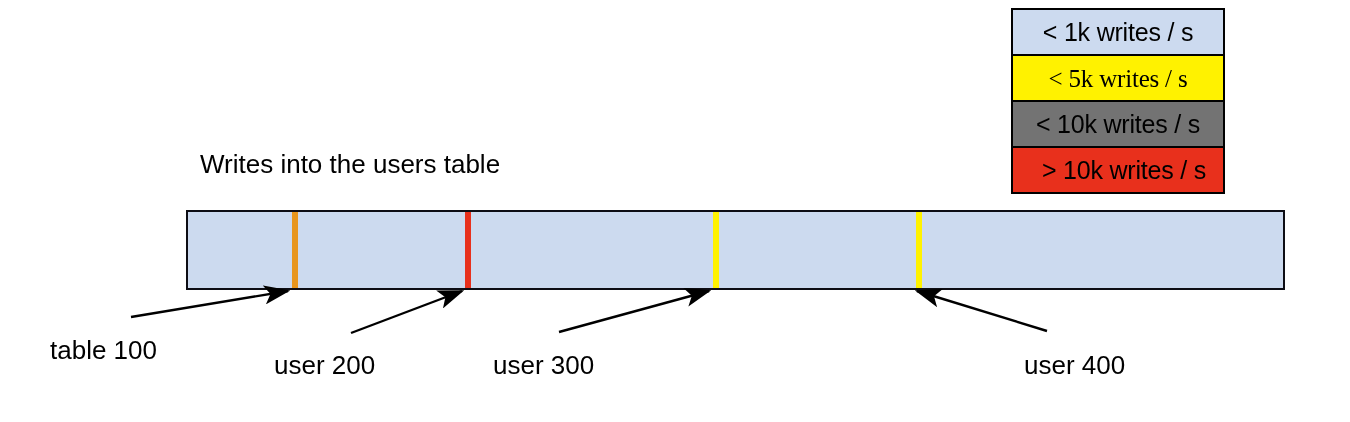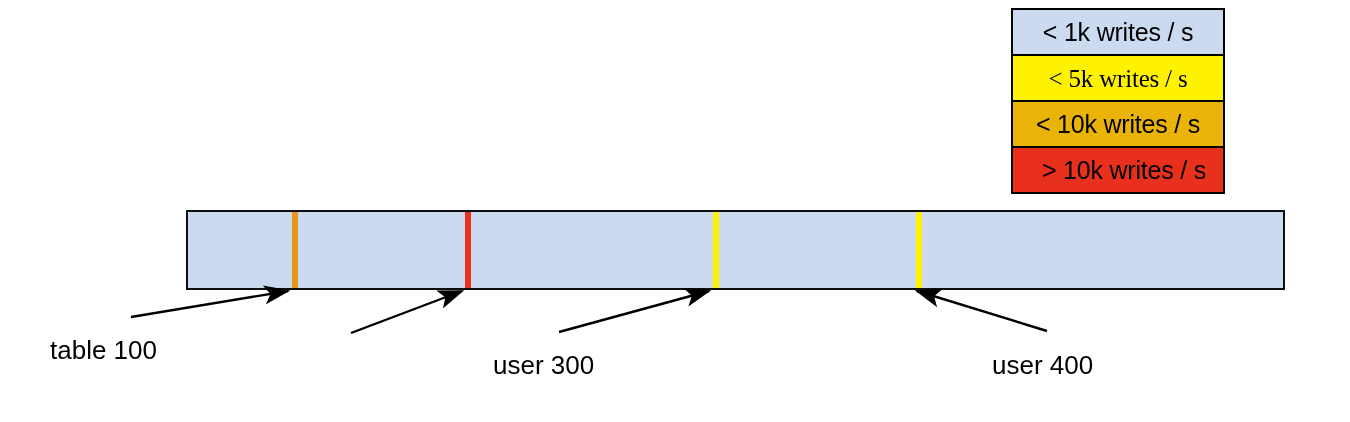--- a/index.html
+++ b/index.html
@@ -106,28 +106,29 @@
 
 <div id="canvas" style="width: 1350px; height: 422px; background: rgb(255, 255, 255);">
 
   <div id="legend">
     <div class="legend-row" style="background: rgb(204, 218, 239);">
       <span class="legend-label">&lt; 1k writes / s</span>
     </div>
     <div class="legend-row" style="background: rgb(255, 242, 0); font-family: Liberation Serif, serif;">
       <span class="legend-label">&lt; 5k writes / s</span>
     </div>
-    <div class="legend-row" style="background: #eab308;">
+    <div class="legend-row" style="background: #737373;">
       <span class="legend-label">&lt; 10k writes / s</span>
     </div>
     <div class="legend-row" style="background: rgb(232, 48, 28);">
       <span class="legend-label">&gt; 10k writes / s</span>
     </div>
   </div>
 
+  <div id="chart-title">Writes into the users table</div>
 
   <div id="bar" style="background: rgb(204, 218, 239); border-color: rgb(13, 13, 20);">
     <div class="stripe" style="left: 104px; background: rgb(232, 150, 30);"></div>
     <div class="stripe" style="left: 277px; background: rgb(232, 48, 28);"></div>
     <div class="stripe" style="left: 525px; background: rgb(255, 242, 0);"></div>
     <div class="stripe" style="left: 728px; background: rgb(255, 242, 0);"></div>
   </div>
 
   <svg id="arrows" width="1350" height="422" viewBox="0 0 1350 422" xmlns="http://www.w3.org/2000/svg">
     <defs>
@@ -135,16 +136,17 @@
         <path d="M0,0 L11,4 L0,8 L2.6,4 Z" fill="#000000"></path>
       </marker>
     </defs>
     <line stroke="#000000" stroke-width="2.4" marker-end="url(#arrowhead)" x1="131" y1="317" x2="288" y2="291"></line>
     <line stroke="#000000" stroke-width="2.4" marker-end="url(#arrowhead)" x1="351" y1="333" x2="462" y2="291"></line>
     <line stroke="#000000" stroke-width="2.4" marker-end="url(#arrowhead)" x1="559" y1="332" x2="709" y2="291"></line>
     <line stroke="#000000" stroke-width="2.4" marker-end="url(#arrowhead)" x1="1047" y1="331" x2="917" y2="291"></line>
   </svg>
 
   <div class="pointer-label" style="left: 50px; top: 337px;">table 100</div>
+  <div class="pointer-label" style="left: 274px; top: 352px;">user 200</div>
   <div class="pointer-label" style="left: 493px; top: 352px; text-align: right;">user 300</div>
-  <div class="pointer-label" style="left: 992px; top: 352px;">user 400</div>
+  <div class="pointer-label" style="left: 1024px; top: 352px;">user 400</div>
 
 </div>
 
 </body></html>

